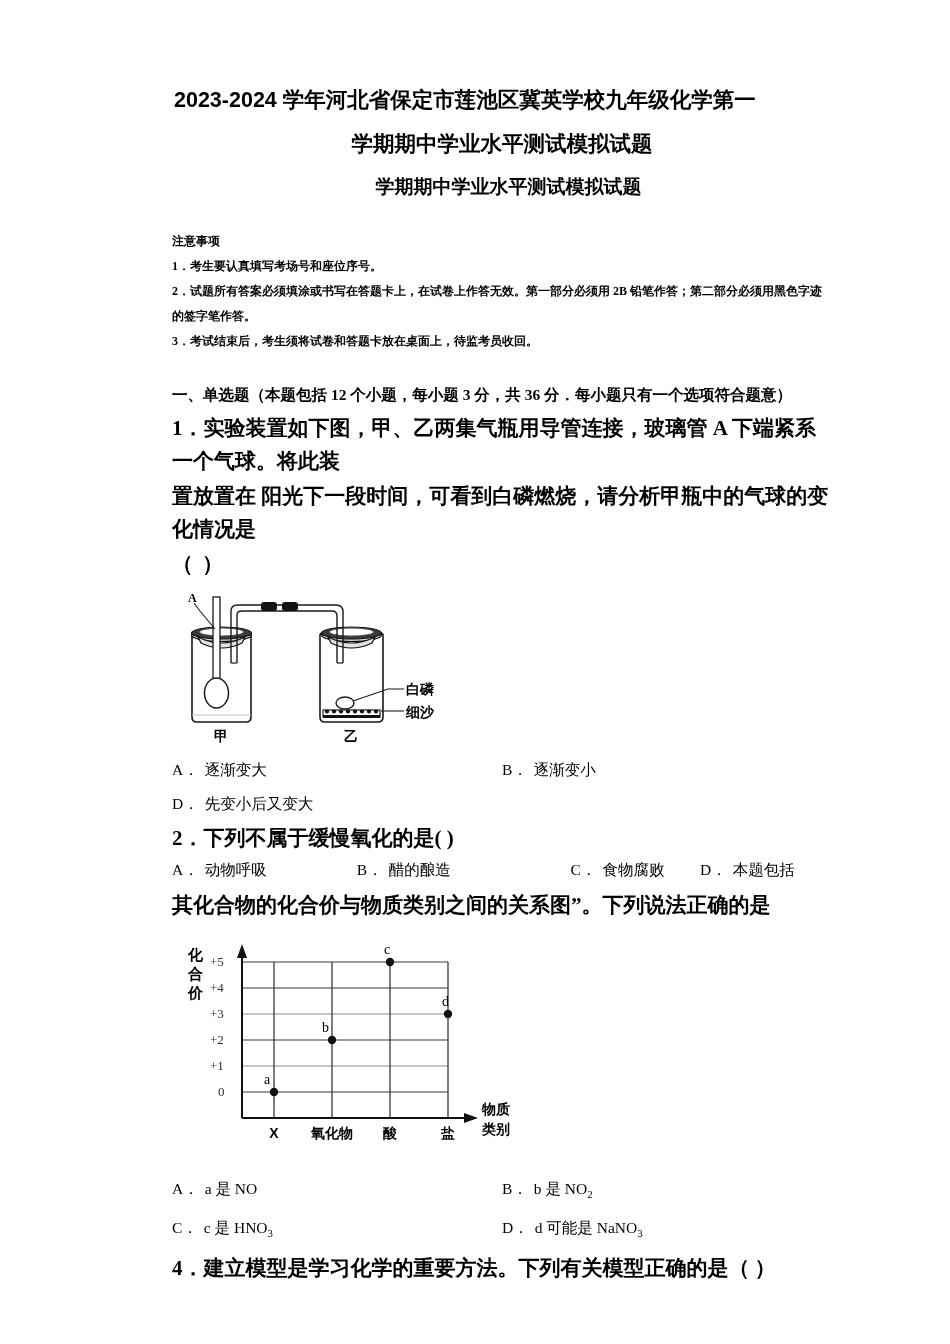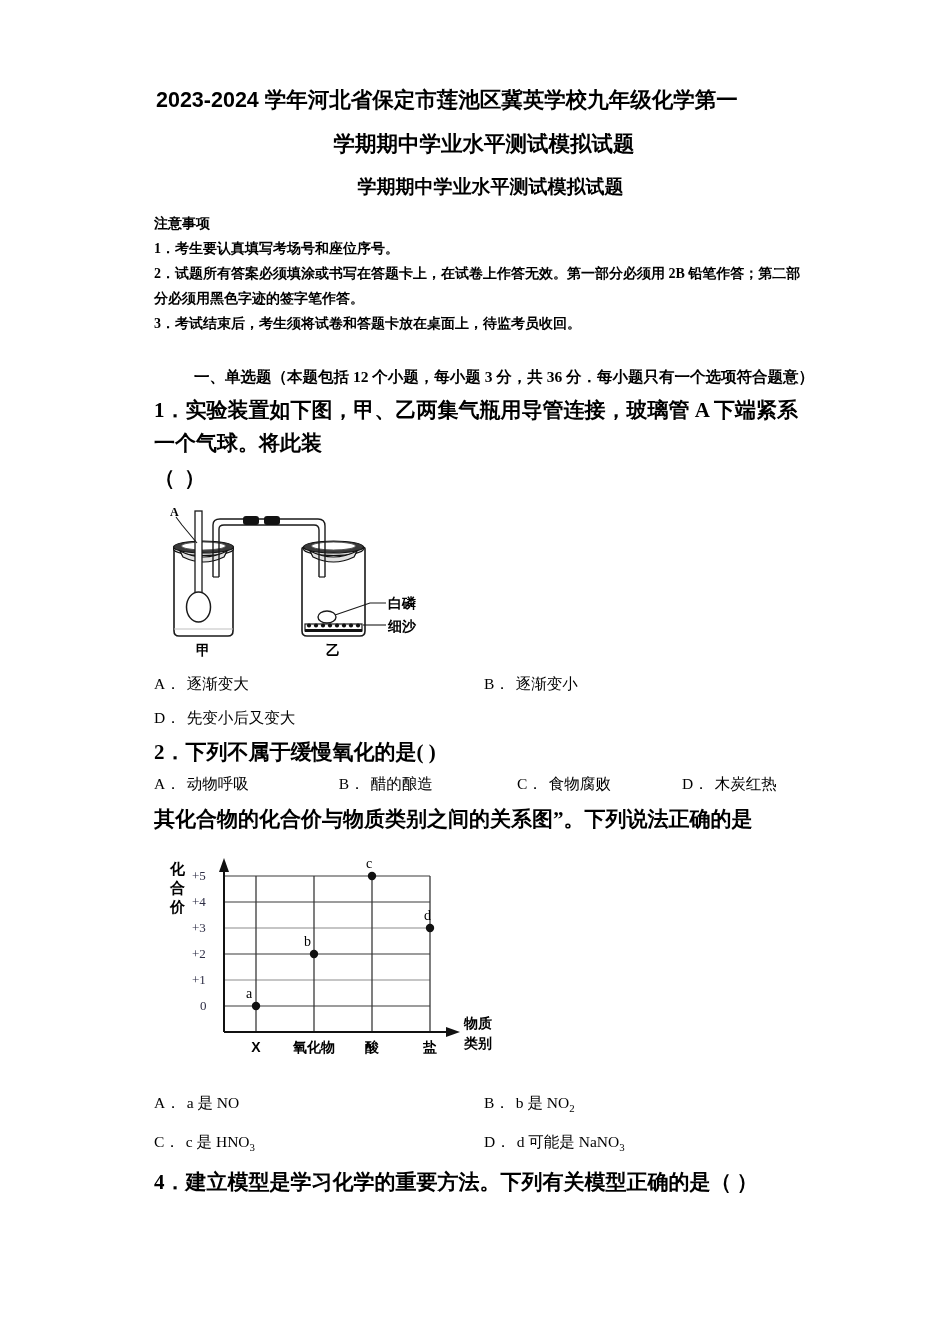--- a/index.html
+++ b/index.html
@@ -17,21 +17,21 @@
   }
   .page {
     position: relative;
     width: 950px;
     height: 1344px;
     padding: 0;
     box-sizing: border-box;
   }
   .content {
     position: absolute;
-    left: 154px;
+    left: 172px;
     top: 78px;
     width: 660px;
   }
 
   
   .doc-title {
     font-family: "Liberation Sans", "DejaVu Sans", sans-serif;
     font-weight: bold;
     font-size: 21.5px;
     line-height: 44px;
@@ -47,35 +47,34 @@
     font-weight: bold;
     text-align: center;
     margin: 6px 0 0 0;
     line-height: 30px;
   }
   .doc-subtitle .big { font-size: 19px; margin-left: 13px; }
   .doc-subtitle .small { font-size: 19px; }
 
   
   .notice {
-    margin-top: 8px;
-    font-size: 14px;
+    margin-top: 26px;
+    font-size: 12px;
     line-height: 25px;
     font-weight: bold;
   }
   .notice-head { font-weight: bold; }
   .notice p { margin: 0; font-weight: bold; }
 
   
   .section-head {
     margin-top: 26px;
     font-size: 15.5px;
     line-height: 30px;
     font-weight: bold;
-    text-align: right;
   }
 
   
   .q {
     font-size: 21px;
     line-height: 33px;
     font-weight: bold;
     margin-top: 2px;
   }
   .q-compact { line-height: 30px; }
@@ -83,21 +82,21 @@
 
   .opts {
     display: flex;
     font-size: 15.5px;
     font-weight: normal;
     line-height: 34px;
   }
   .opts-2 > div { width: 50%; }
   .opts-4 > div:nth-child(1) { width: 28%; }
   .opts-4 > div:nth-child(2) { width: 27%; }
-  .opts-4 > div:nth-child(3) { width: 25%; }
+  .opts-4 > div:nth-child(3) { width: 25%; text-align: center; }
   .opts-4 > div:nth-child(4) { width: 20%; }
   .opt-label { margin-right: 6px; }
   sub { font-size: 70%; }
 
   
   .figure-apparatus {
     position: relative;
     width: 290px;
     height: 160px;
     margin: 8px 0 4px 10px;
@@ -131,20 +130,23 @@
       <p class="notice-head">注意事项</p>
       <p>1．考生要认真填写考场号和座位序号。</p>
       <p>2．试题所有答案必须填涂或书写在答题卡上，在试卷上作答无效。第一部分必须用 2B 铅笔作答；第二部分必须用黑色字迹的签字笔作答。</p>
       <p>3．考试结束后，考生须将试卷和答题卡放在桌面上，待监考员收回。</p>
     </div>
 
     <div class="section-head">一、单选题（本题包括 12 个小题，每小题 3 分，共 36 分．每小题只有一个选项符合题意）</div>
 
     <div class="q">
       <span>1．</span><span>实验装置如下图，甲、乙两集气瓶用导管连接，玻璃管 A 下端紧系一个气球。将此装</span>
+    </div>
+    <div class="q">
+      <span>置放置在 阳光下一段时间，可看到白磷燃烧，请分析甲瓶中的气球的变化情况是</span>
     </div>
     <div class="q paren-blank">（     ）</div>
 
     <div class="figure-apparatus">
       <svg width="290" height="160" viewBox="0 0 290 160">
         <defs>
           <linearGradient id="stopperGrad" x1="0" y1="0" x2="0" y2="1">
             <stop offset="0%" stop-color="#4a4a4a"></stop>
             <stop offset="35%" stop-color="#2b2b2b"></stop>
             <stop offset="60%" stop-color="#efefef"></stop>
@@ -254,21 +256,21 @@
       <div>
         <span class="opt-label">A．</span><span>动物呼吸</span>
       </div>
       <div>
         <span class="opt-label">B．</span><span>醋的酿造</span>
       </div>
       <div>
         <span class="opt-label">C．</span><span>食物腐败</span>
       </div>
       <div>
-        <span class="opt-label">D．</span><span>木炭红热</span>
+        <span class="opt-label">D．</span><span>本题包括</span>
       </div>
     </div>
 
     <div class="q">
       <span>其化合物的化合价与物质类别之间的关系图”。下列说法正确的是</span>
     </div>
 
     <div class="figure-chart">
       <svg class="chart-svg" width="340" height="230" viewBox="0 0 340 230">
 

